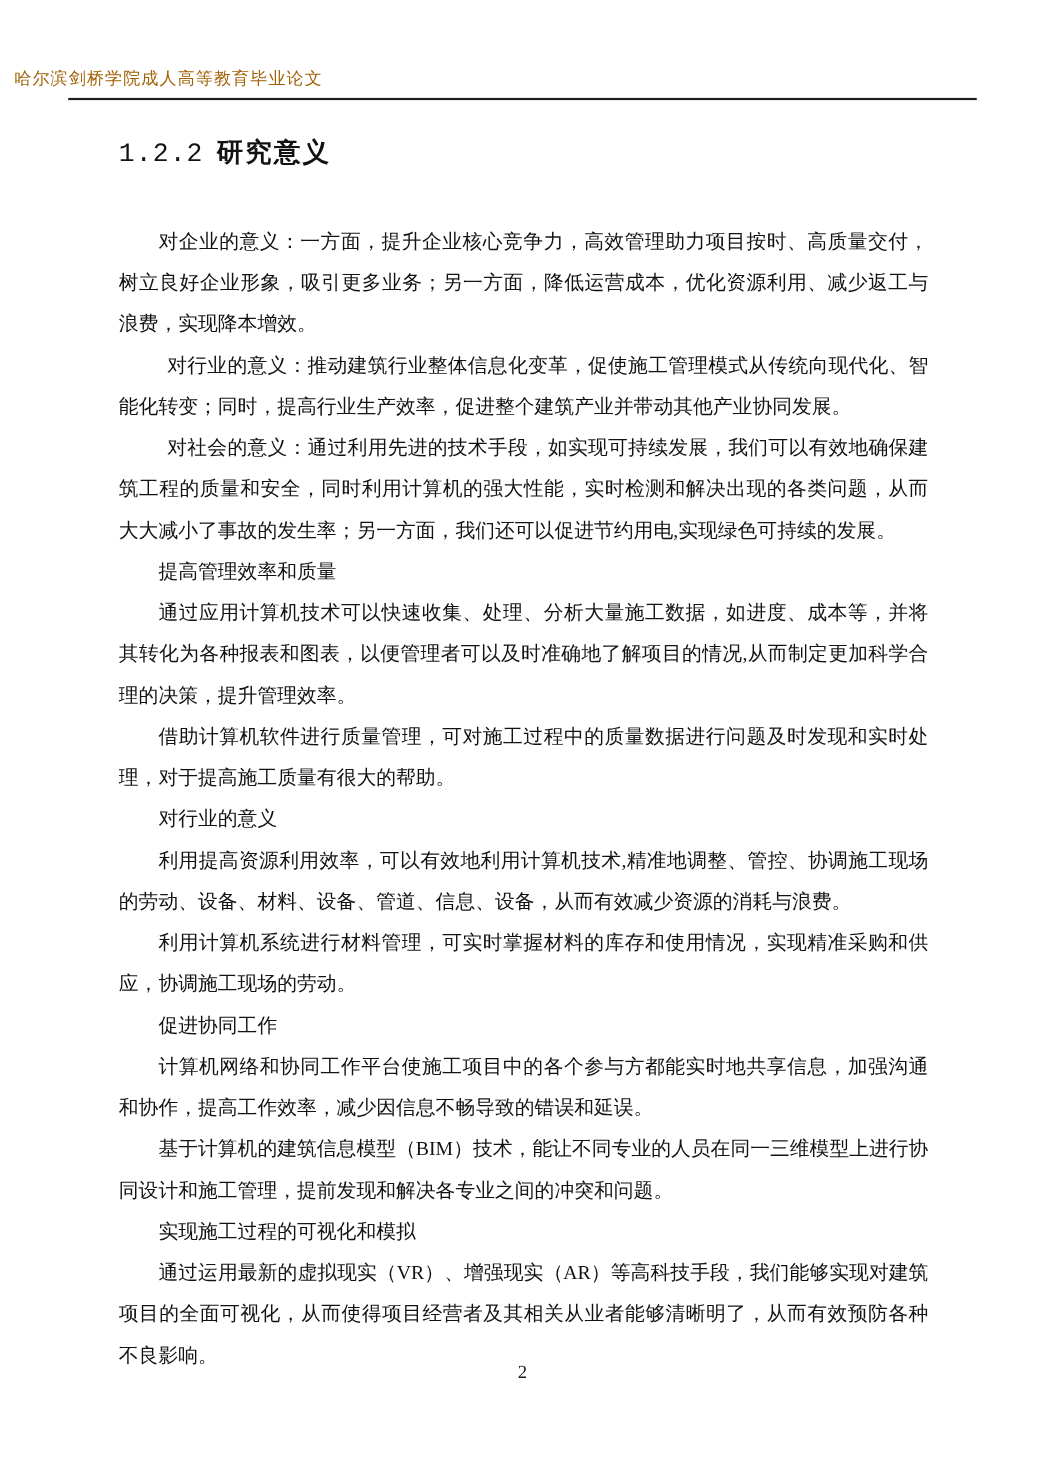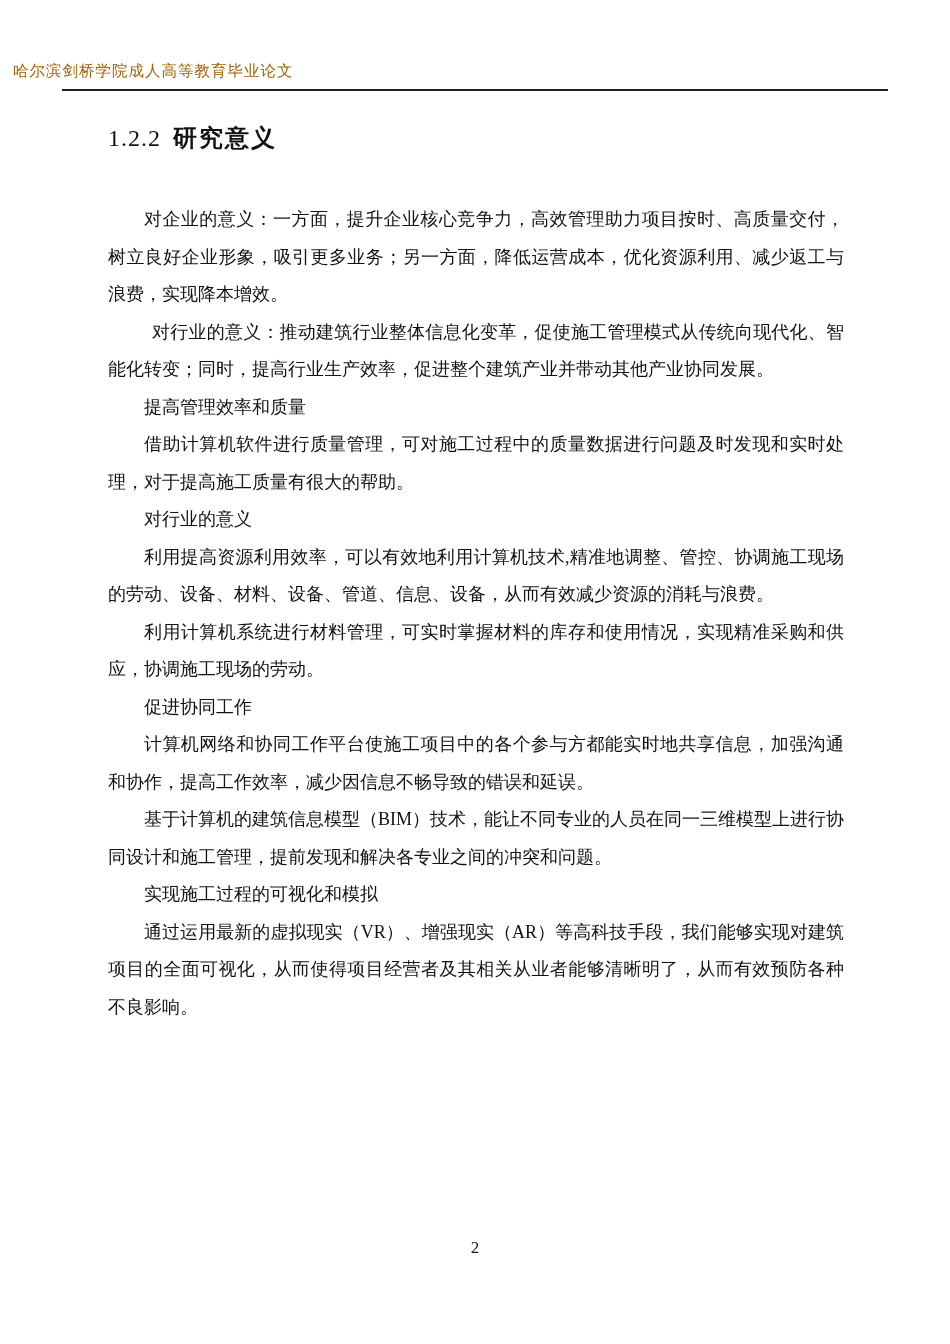--- a/index.html
+++ b/index.html
@@ -35,21 +35,21 @@
     background: #1f1f1f;
   }
   .section-heading {
     position: absolute;
     top: 122px;
     left: 108px;
     font-size: 24px;
     white-space: nowrap;
   }
   .heading-number {
-    font-family: Liberation Serif, serif;
+    font-family: Liberation Mono, monospace;
     font-weight: normal;
     letter-spacing: 1px;
     margin-top: 12px;
   }
   .heading-title {
     font-family: "Liberation Sans", "DejaVu Sans", sans-serif;
     font-weight: bold;
     margin-left: 12px;
     letter-spacing: 2px;
   }
@@ -90,21 +90,23 @@
 
   <div class="header-rule"></div>
 
   <div class="section-heading">
     <span class="heading-number">1.2.2</span><span class="heading-title">研究意义</span>
   </div>
 
   <div class="doc-body">
     <p>对企业的意义：一方面，提升企业核心竞争力，高效管理助力项目按时、高质量交付，树立良好企业形象，吸引更多业务；另一方面，降低运营成本，优化资源利用、减少返工与浪费，实现降本增效。</p>
     <p class="extra-indent">对行业的意义：推动建筑行业整体信息化变革，促使施工管理模式从传统向现代化、智能化转变；同时，提高行业生产效率，促进整个建筑产业并带动其他产业协同发展。</p>
+    <p class="extra-indent">对社会的意义：通过利用先进的技术手段，如实现可持续发展，我们可以有效地确保建筑工程的质量和安全，同时利用计算机的强大性能，实时检测和解决出现的各类问题，从而大大减小了事故的发生率；另一方面，我们还可以促进节约用电,实现绿色可持续的发展。</p>
     <p>提高管理效率和质量</p>
+    <p>通过应用计算机技术可以快速收集、处理、分析大量施工数据，如进度、成本等，并将其转化为各种报表和图表，以便管理者可以及时准确地了解项目的情况,从而制定更加科学合理的决策，提升管理效率。</p>
     <p>借助计算机软件进行质量管理，可对施工过程中的质量数据进行问题及时发现和实时处理，对于提高施工质量有很大的帮助。</p>
     <p>对行业的意义</p>
     <p>利用提高资源利用效率，可以有效地利用计算机技术,精准地调整、管控、协调施工现场的劳动、设备、材料、设备、管道、信息、设备，从而有效减少资源的消耗与浪费。</p>
     <p>利用计算机系统进行材料管理，可实时掌握材料的库存和使用情况，实现精准采购和供应，协调施工现场的劳动。</p>
     <p>促进协同工作</p>
     <p>计算机网络和协同工作平台使施工项目中的各个参与方都能实时地共享信息，加强沟通和协作，提高工作效率，减少因信息不畅导致的错误和延误。</p>
     <p>基于计算机的建筑信息模型（BIM）技术，能让不同专业的人员在同一三维模型上进行协同设计和施工管理，提前发现和解决各专业之间的冲突和问题。</p>
     <p>实现施工过程的可视化和模拟</p>
     <p>通过运用最新的虚拟现实（VR）、增强现实（AR）等高科技手段，我们能够实现对建筑项目的全面可视化，从而使得项目经营者及其相关从业者能够清晰明了，从而有效预防各种不良影响。</p>
   </div>

